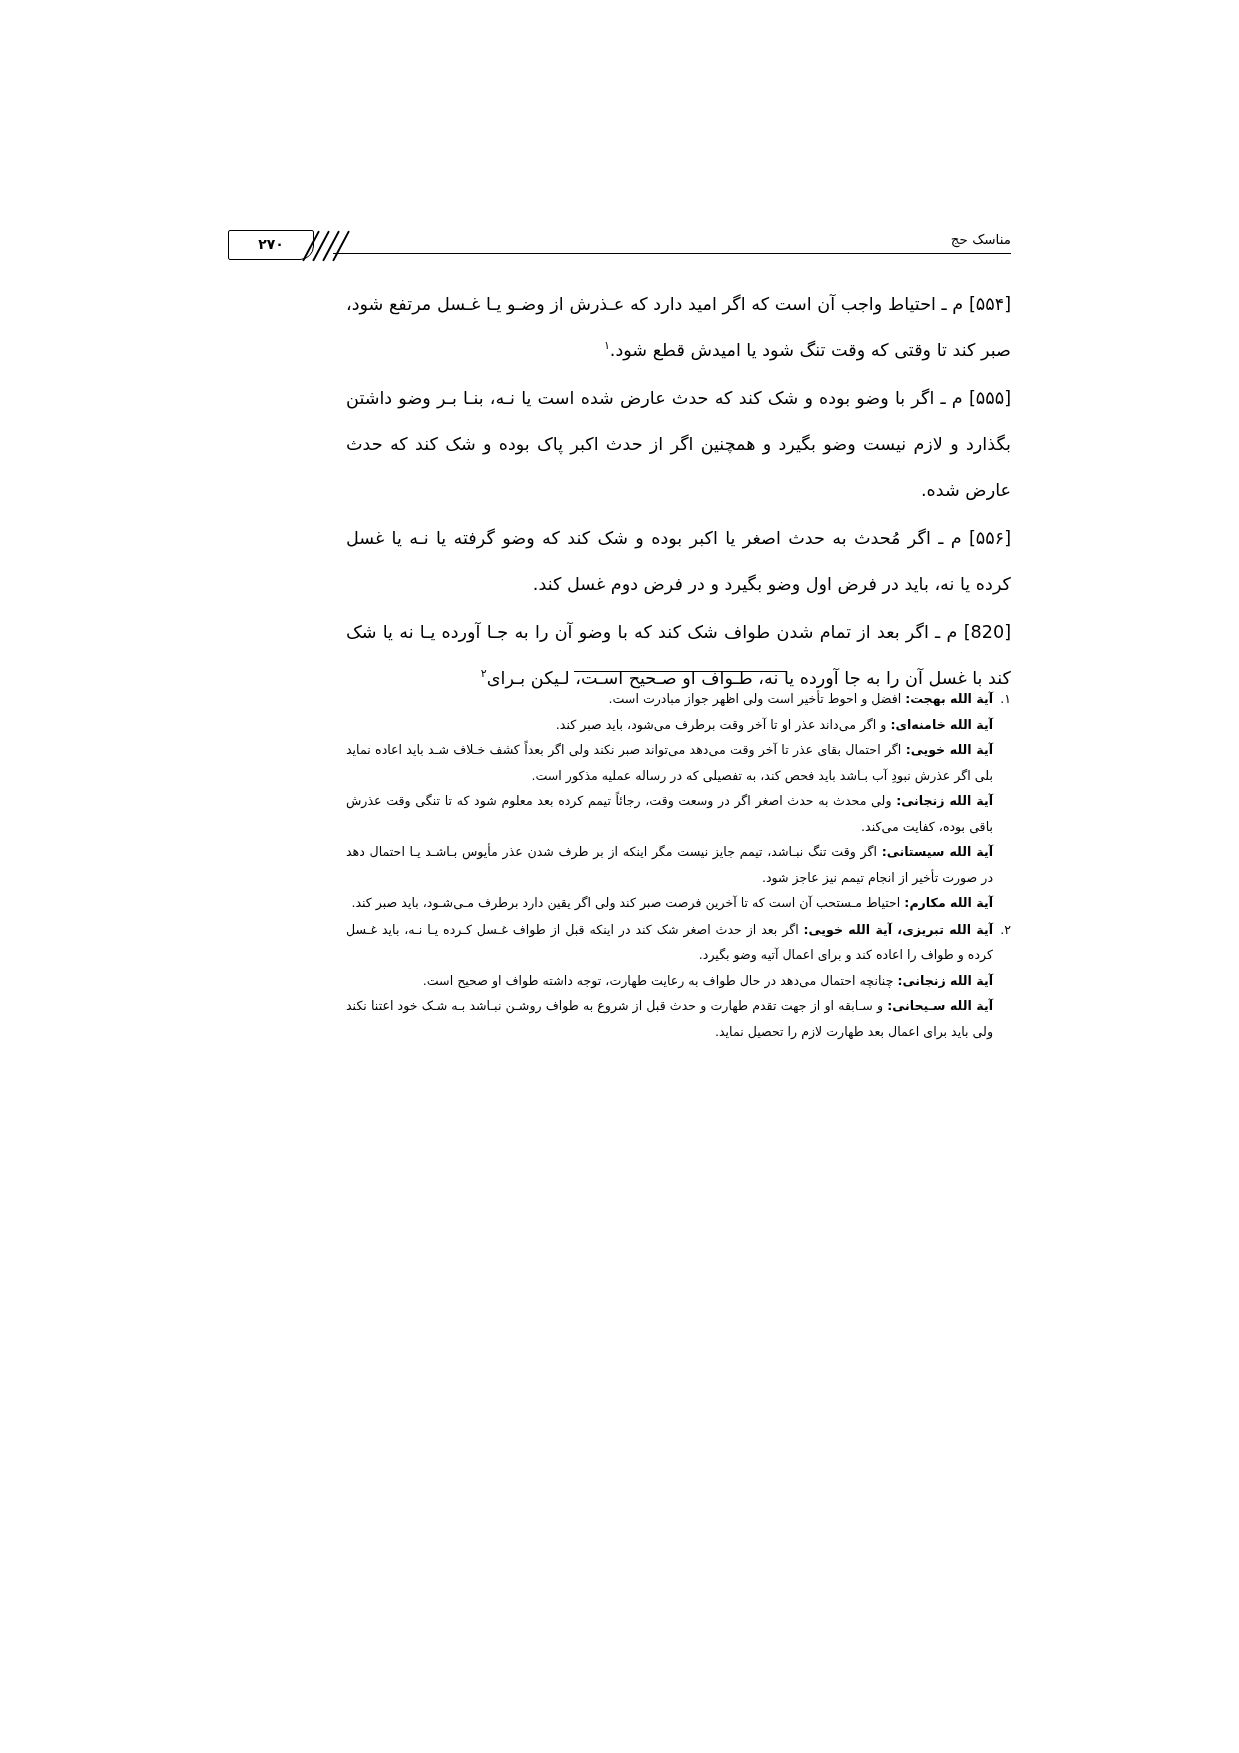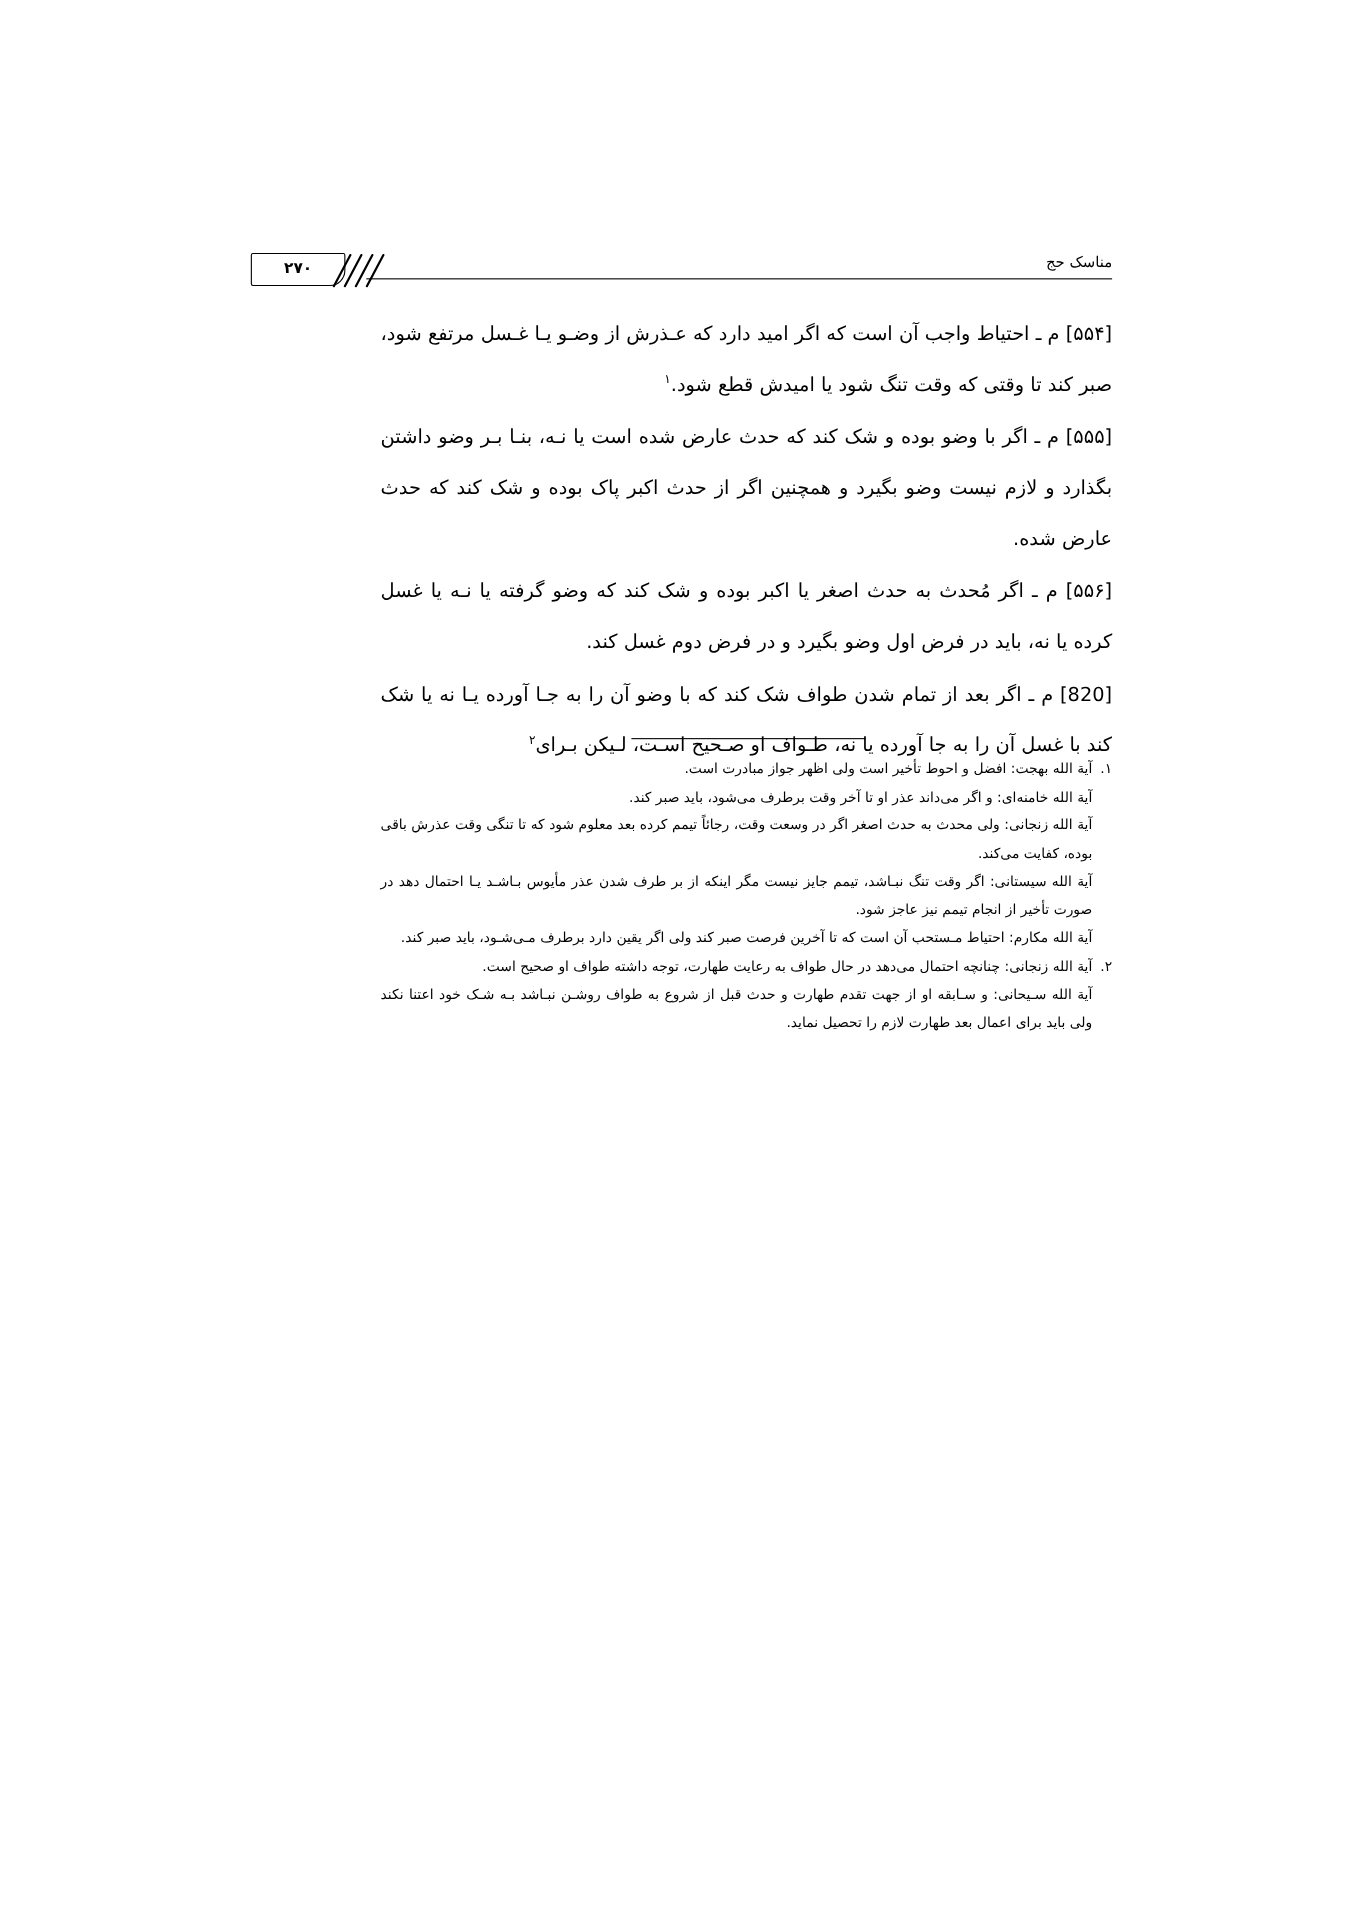--- a/index.html
+++ b/index.html
@@ -156,21 +156,21 @@
   }
   .fn-line {
     font-size: 12.6px;
     line-height: 25.5px;
     text-align: justify;
     text-align-last: right;
     direction: rtl;
     margin: 0;
   }
   .auth {
-    font-weight: normal;
+    font-weight: bold;
   }
 </style>
 </head>
 <body>
 
 <div class="page">
 
   <div class="header">
     <div class="header-title">مناسک حج</div>
     <div class="header-rule"></div>
@@ -197,28 +197,30 @@
 
   <div class="fn-rule"></div>
 
   <div class="footnotes">
 
     <div class="fn-item">
       <div class="fn-num">۱.</div>
       <div class="fn-body">
         <p class="fn-line"><span class="auth">آیة الله بهجت:</span><span> افضل و احوط تأخیر است ولی اظهر جواز مبادرت است.</span></p>
         <p class="fn-line"><span class="auth">آیة الله خامنه‌ای:</span><span> و اگر می‌داند عذر او تا آخر وقت برطرف می‌شود، باید صبر کند.</span></p>
+        <p class="fn-line"><span class="auth">آیة الله خویی:</span><span> اگر احتمال بقای عذر تا آخر وقت می‌دهد می‌تواند صبر نکند ولی اگر بعداً کشف خـلاف شـد باید اعاده نماید بلی اگر عذرش نبودِ آب بـاشد باید فحص کند، به تفصیلی که در رساله عملیه مذکور است.</span></p>
         <p class="fn-line"><span class="auth">آیة الله زنجانی:</span><span> ولی محدث به حدث اصغر اگر در وسعت وقت، رجائاً تیمم کرده بعد معلوم شود که تا تنگی وقت عذرش باقی بوده، کفایت می‌کند.</span></p>
         <p class="fn-line"><span class="auth">آیة الله سیستانی:</span><span> اگر وقت تنگ نبـاشد، تیمم جایز نیست مگر اینکه از بر طرف شدن عذر مأیوس بـاشـد یـا احتمال دهد در صورت تأخیر از انجام تیمم نیز عاجز شود.</span></p>
         <p class="fn-line"><span class="auth">آیة الله مکارم:</span><span> احتیاط مـستحب آن است که تا آخرین فرصت صبر کند ولی اگر یقین دارد برطرف مـی‌شـود، باید صبر کند.</span></p>
       </div>
     </div>
 
     <div class="fn-item">
       <div class="fn-num">۲.</div>
       <div class="fn-body">
+        <p class="fn-line"><span class="auth">آیة الله تبریزی، آیة الله خویی:</span><span> اگر بعد از حدث اصغر شک کند در اینکه قبل از طواف غـسل کـرده یـا نـه، باید غـسل کرده و طواف را اعاده کند و برای اعمال آتیه وضو بگیرد.</span></p>
         <p class="fn-line"><span class="auth">آیة الله زنجانی:</span><span> چنانچه احتمال می‌دهد در حال طواف به رعایت طهارت، توجه داشته طواف او صحیح است.</span></p>
         <p class="fn-line"><span class="auth">آیة الله سـیحانی:</span><span> و سـابقه او از جهت تقدم طهارت و حدث قبل از شروع به طواف روشـن نبـاشد بـه شـک خود اعتنا نکند ولی باید برای اعمال بعد طهارت لازم را تحصیل نماید.</span></p>
       </div>
     </div>
 
   </div>
 </div>
 
 </body></html>

